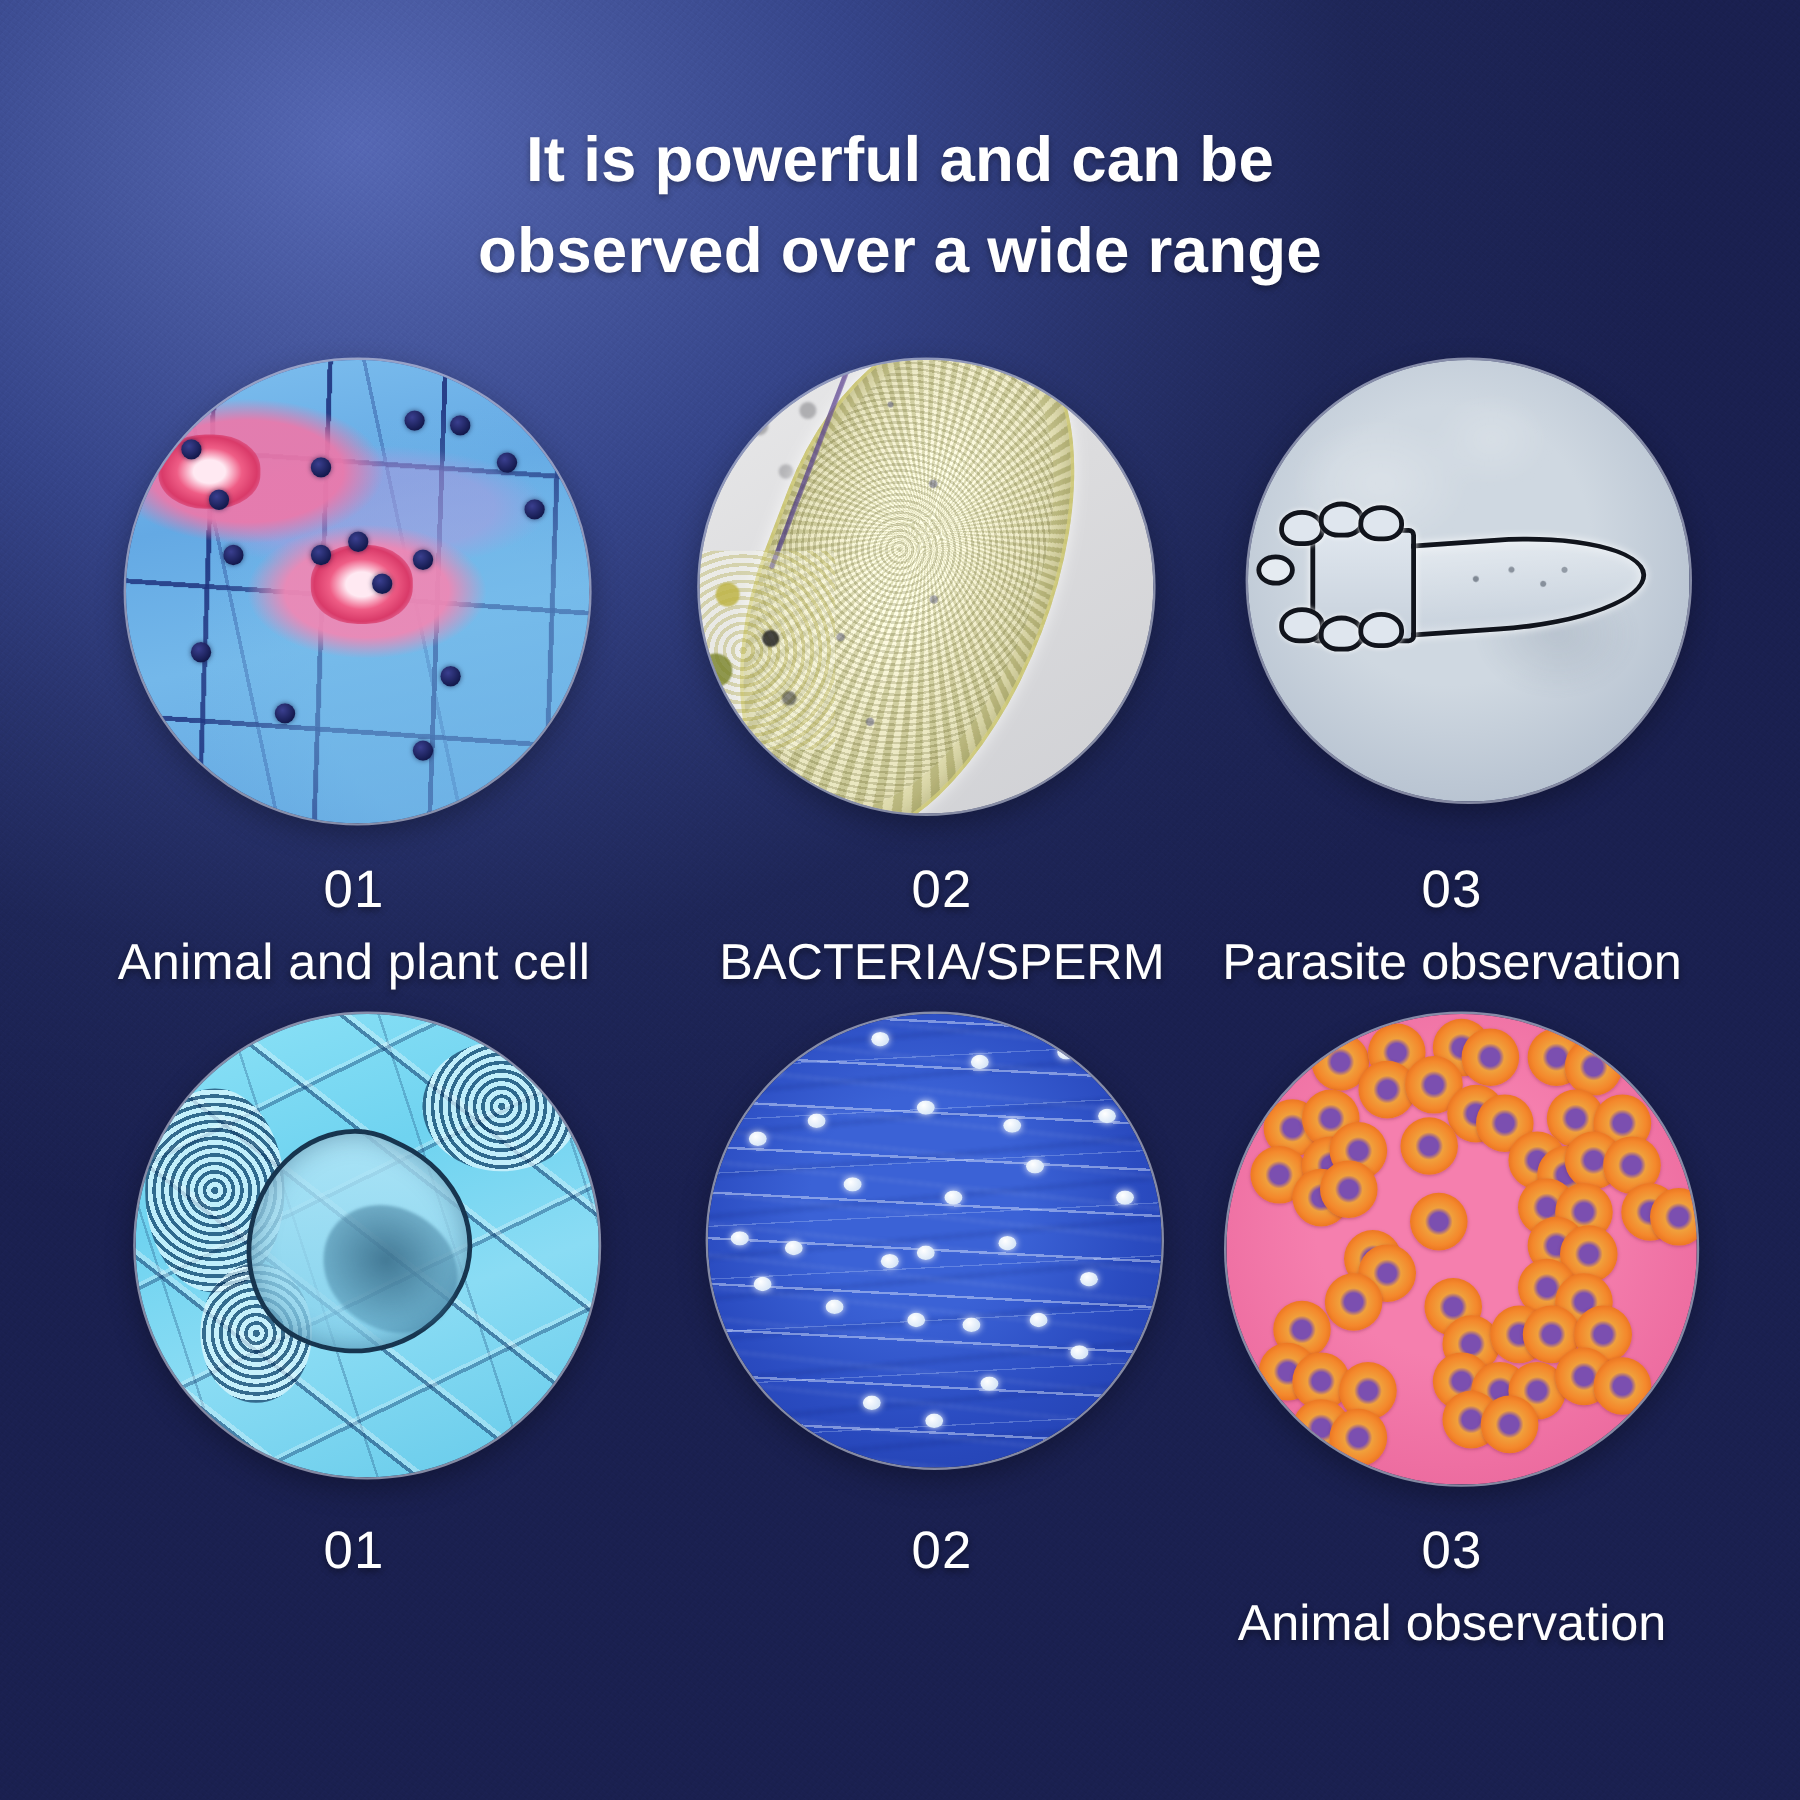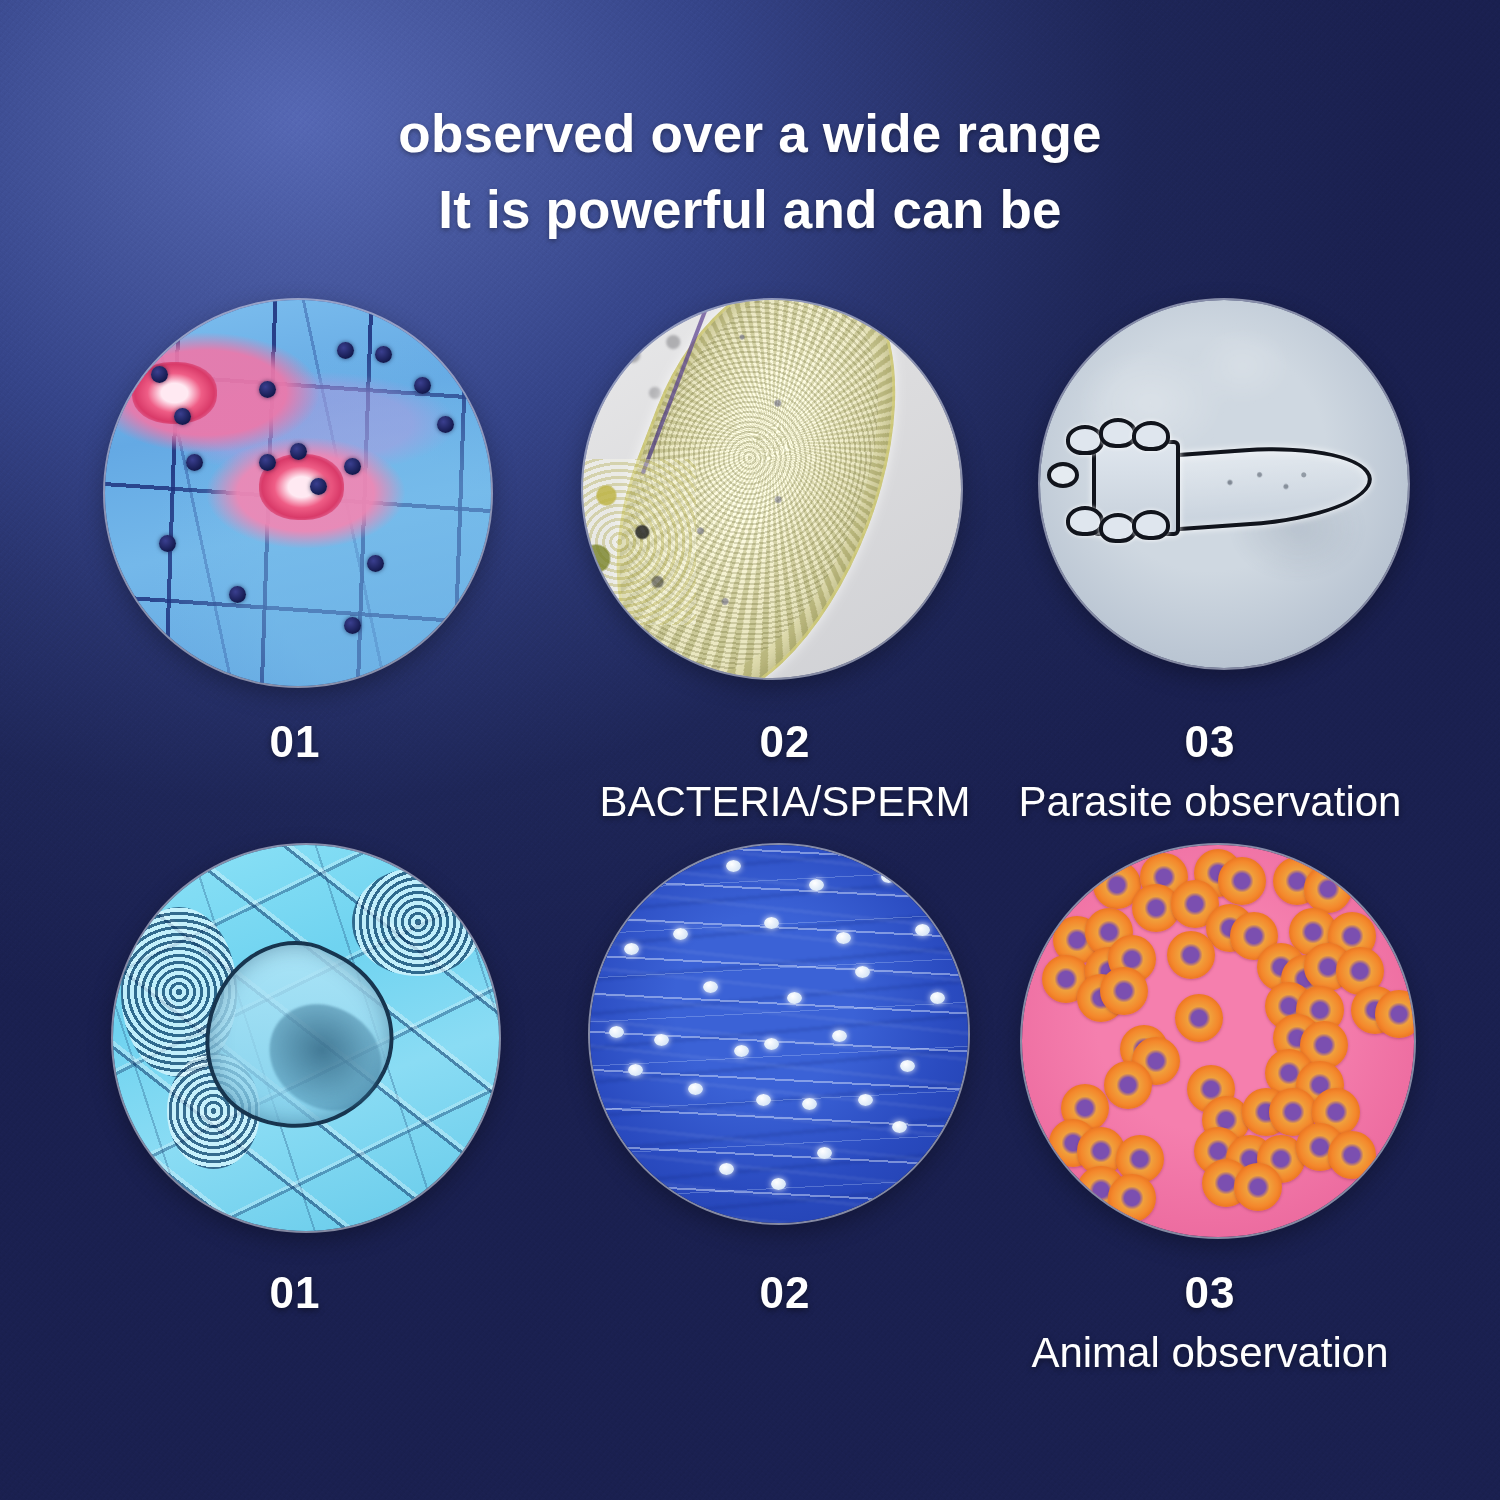--- a/index.html
+++ b/index.html
@@ -46,21 +46,21 @@
   .d2{left:48px;width:378px;height:378px;}
   .d3{left:80px;width:368px;height:368px;}
   .d4{left:68px;width:386px;height:386px;}
   .d5{left:55px;width:378px;height:378px;}
   .d6{left:62px;width:392px;height:392px;}
 
   .caption{
     position:absolute;left:0;width:500px;text-align:center;color:#fff;
     line-height:60px;text-shadow:0 2px 6px rgba(0,0,0,.45);
   }
-  .cap-num{font-size:44px;font-weight:700;letter-spacing:1px;}
+  .cap-num{font-size:44px;font-weight:400;letter-spacing:1px;}
   .cap-txt{font-size:42px;font-weight:400;letter-spacing:.3px;}
   .r1 .caption{top:412px;}
   .r2 .caption{top:418px;}
   .c2 .cap-txt, .c3 .cap-txt{letter-spacing:0;}
   .c1.r2 .cap-txt{padding:0 40px;}
 
   
   .mg{position:absolute;inset:0;}
 
   
@@ -246,22 +246,22 @@
   .rbc{position:absolute;width:48px;height:48px;border-radius:50%;
        background:radial-gradient(circle at 50% 50%, #7b4fb0 0 22%, #f0a03c 34%, #f4882c 58%, #e9701f 76%, #b8481a 92%, rgba(184,72,26,.25) 100%);
        box-shadow:0 1px 3px rgba(120,30,60,.35);}
 </style>
 </head>
 <body>
 
 <div class="poster">
 
   <div class="title">
+    <span class="tl">It is powerful and can be</span>
     <span class="tl">observed over a wide range</span>
-    <span class="tl">It is powerful and can be</span>
   </div>
 
   <div class="grid">
 
     <div class="cell r1 c1">
       <div class="disc-wrap">
         <div class="disc d1">
           <div class="mg mg-cells">
             <div class="walls"></div>
             <div class="shade"></div>
@@ -281,20 +281,21 @@
             <div class="nuc" style="left:62%;top:41%"></div>
             <div class="nuc" style="left:14%;top:61%"></div>
             <div class="nuc" style="left:32%;top:74%"></div>
             <div class="nuc" style="left:62%;top:82%"></div>
             <div class="nuc" style="left:68%;top:66%"></div>
           </div>
         </div>
       </div>
       <div class="caption">
         <div class="cap-num">01</div>
+        <div class="cap-txt">Animal and plant cell</div>
       </div>
     </div>
 
     <div class="cell r1 c2">
       <div class="disc-wrap">
         <div class="disc d2">
           <div class="mg mg-para">
             <div class="spots"></div>
             <div class="body"></div>
             <div class="grain"></div>

